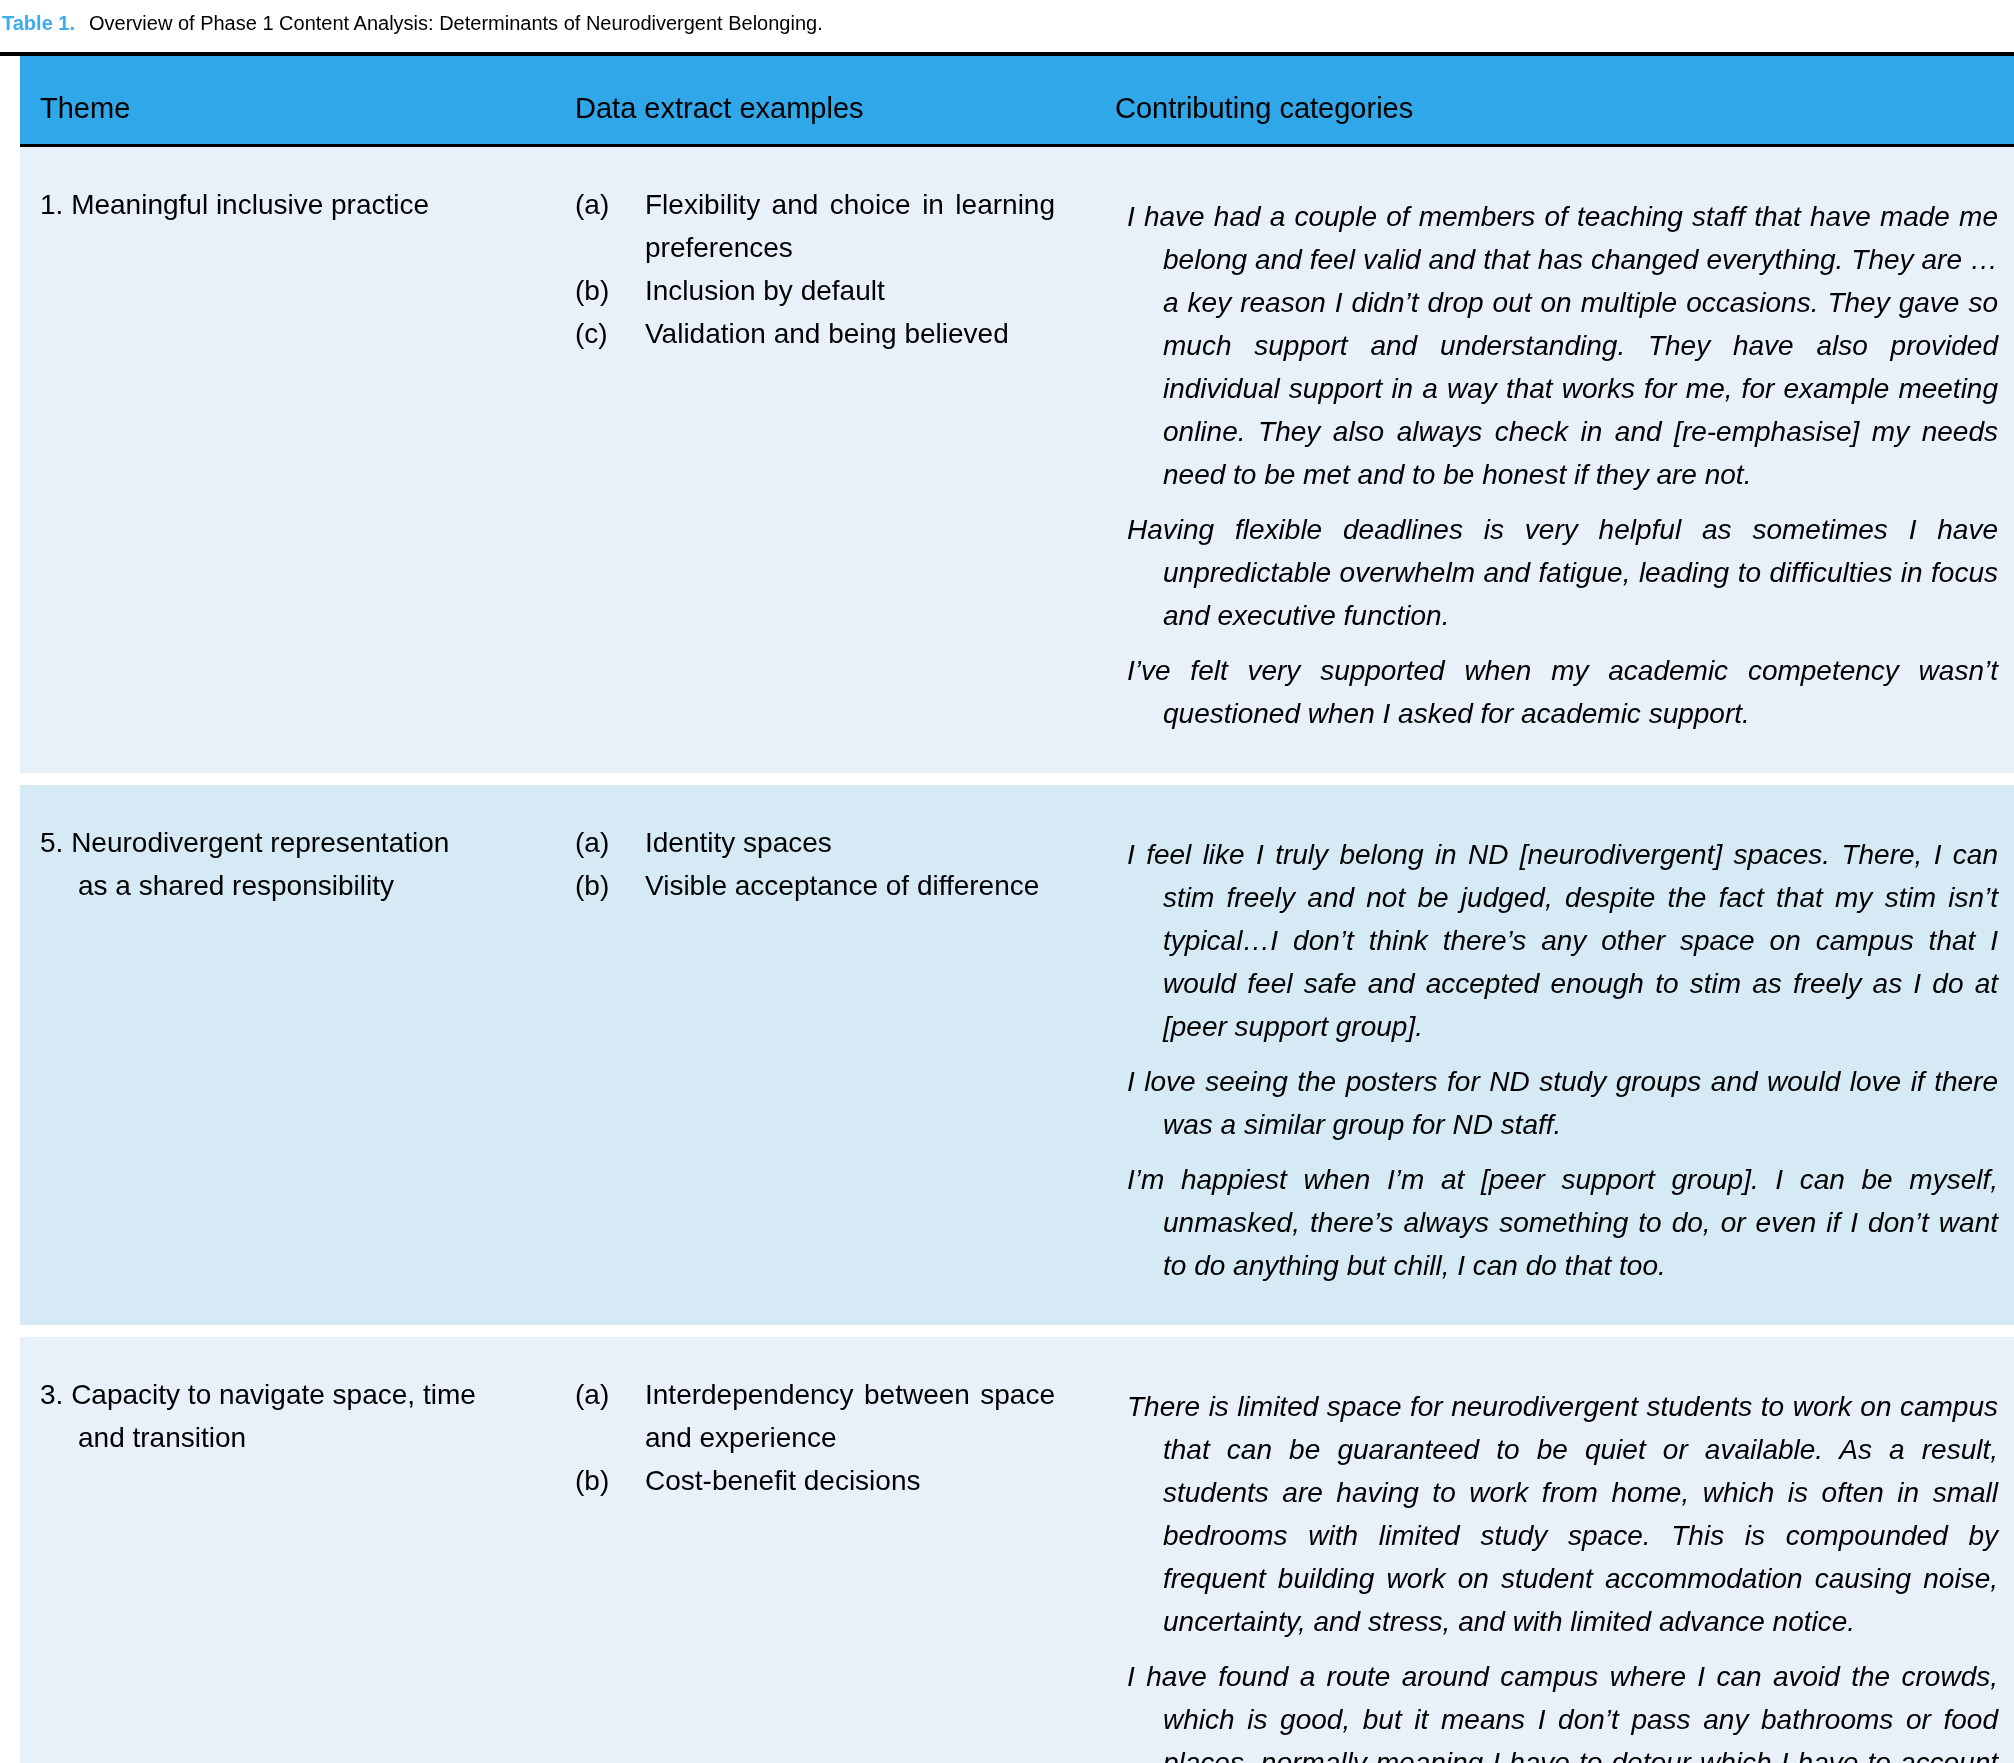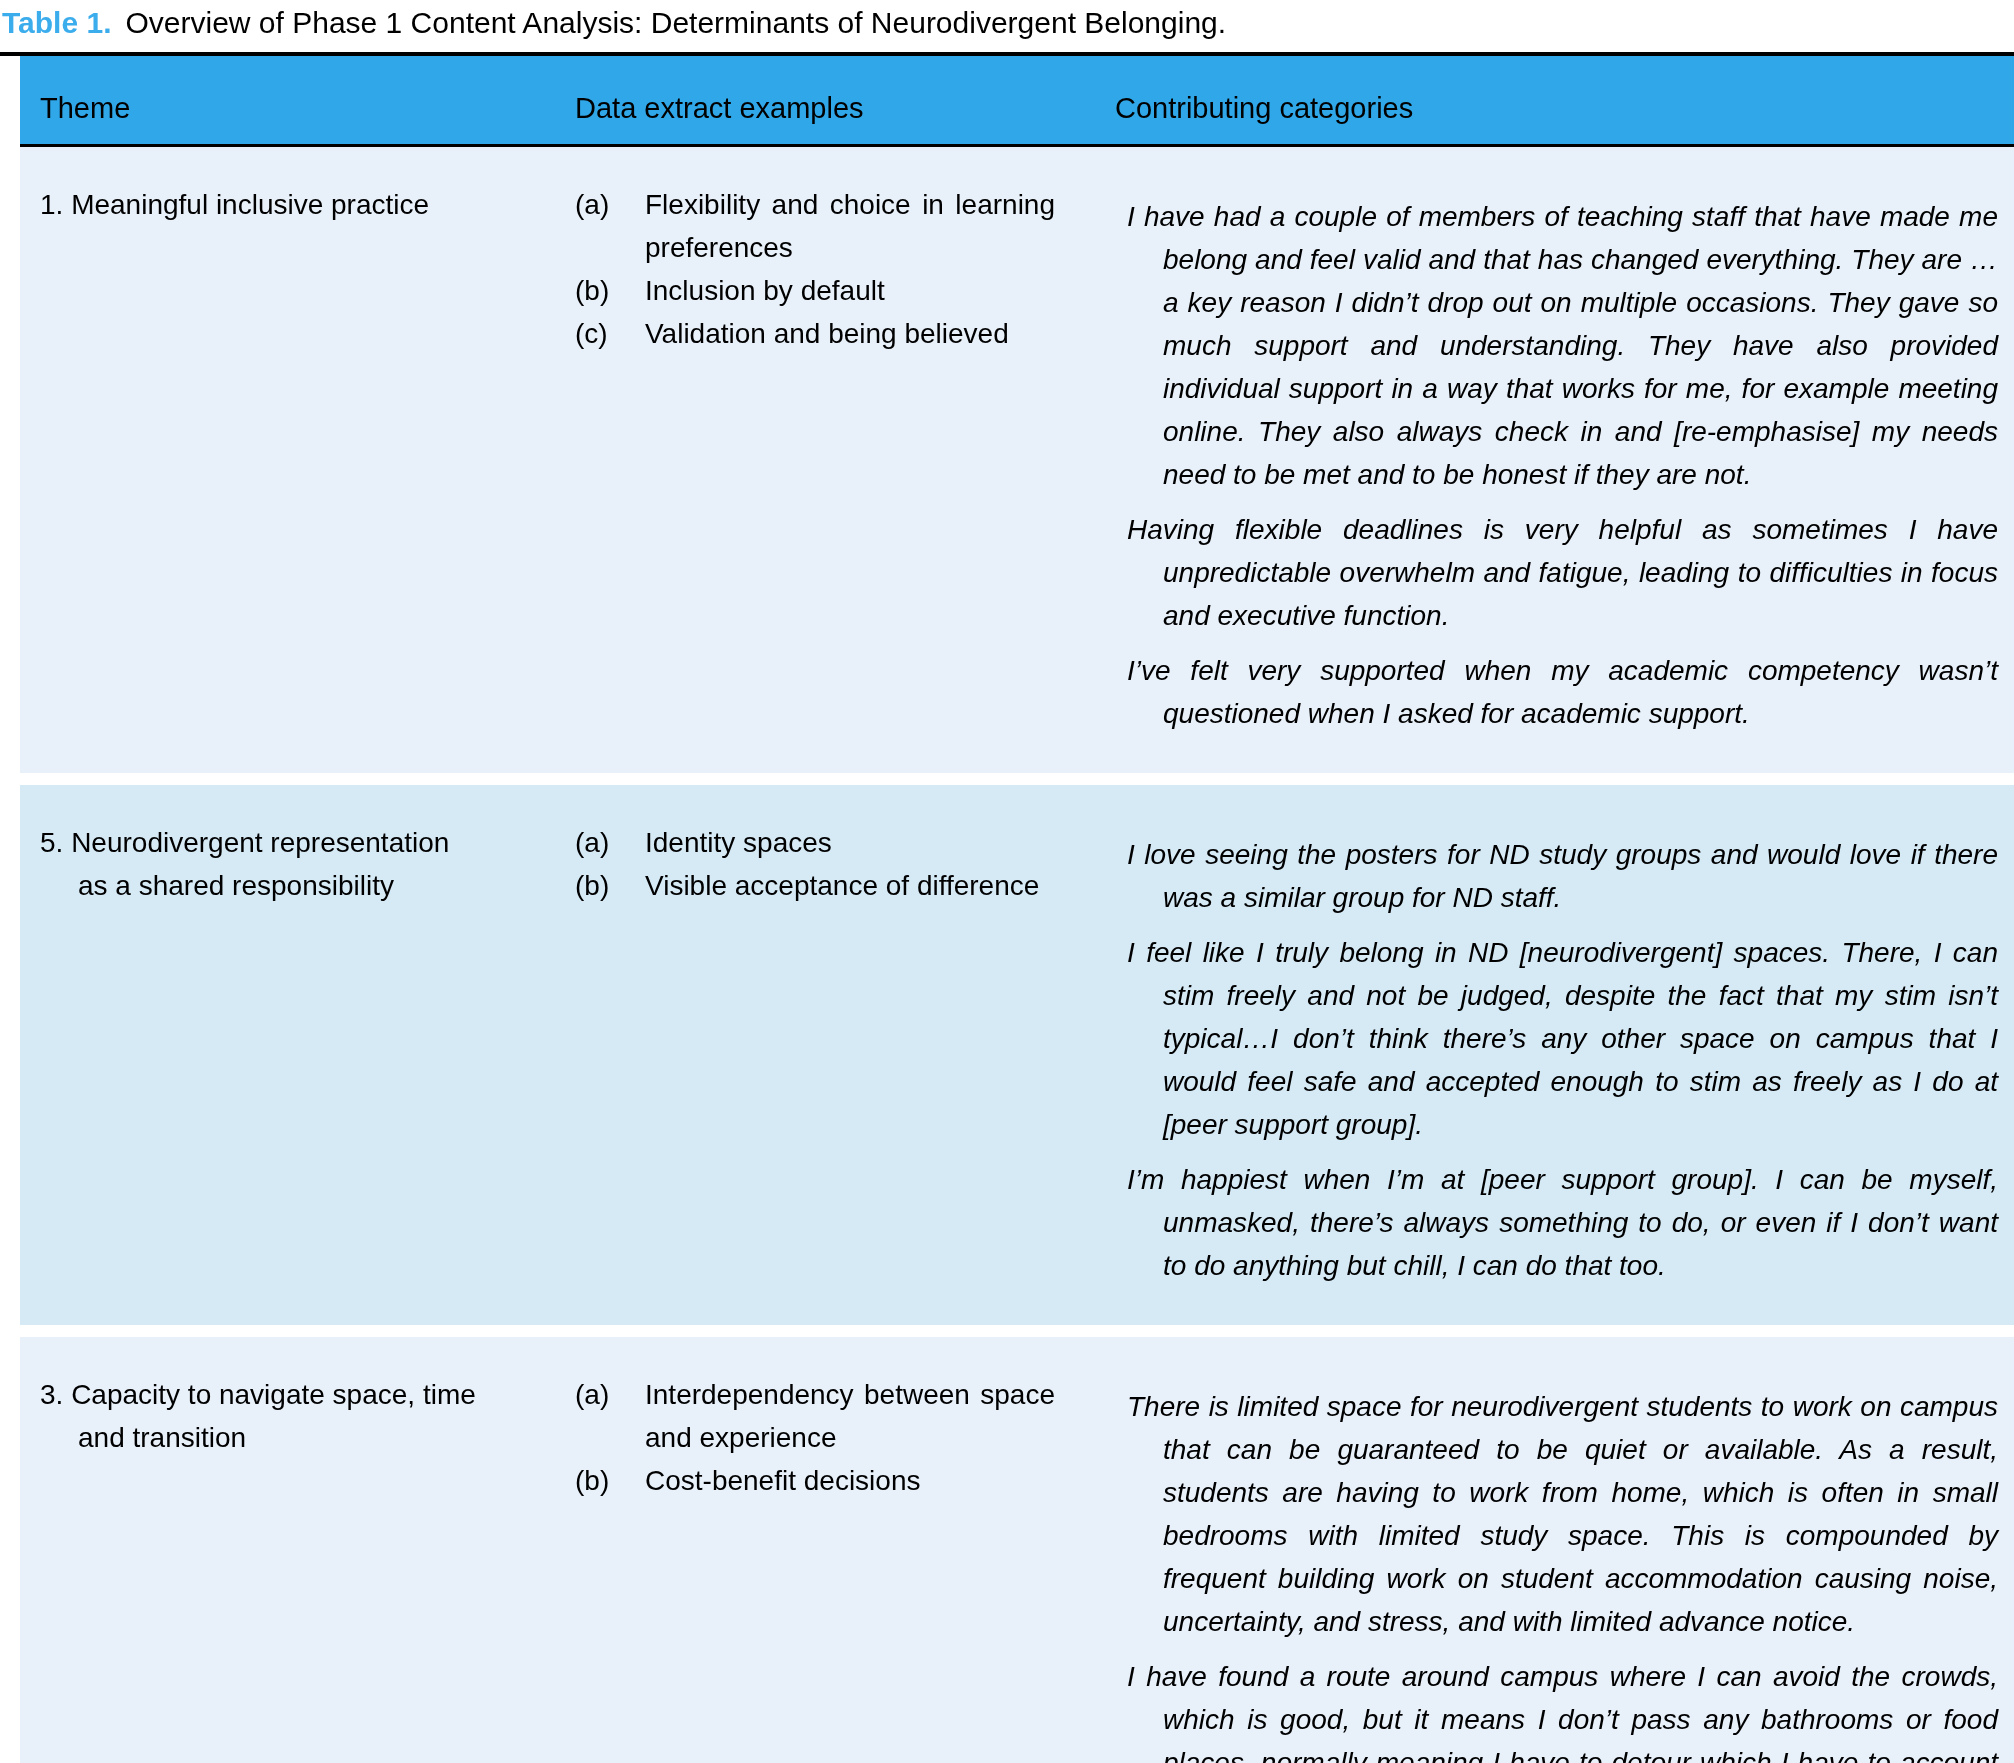--- a/index.html
+++ b/index.html
@@ -10,21 +10,21 @@
     color: #000000;
   }
   .page {
     width: 2014px;
     min-height: 1763px;
     box-sizing: border-box;
     background: #ffffff;
   }
   
   .caption {
-    font-size: 30px;
+    font-size: 20px;
     line-height: 38px;
     padding: 4px 10px 10px 2px;
     white-space: nowrap;
     border-radius: 10px;
   }
   .caption-label {
     color: var(--title-accent, #3BACEC);
     font-weight: bold;
     margin-right: 14px;
   }
@@ -147,22 +147,22 @@
           <div class="cat-item">
             <span class="cat-marker">(a)</span>
             <span class="cat-label">Identity spaces</span>
           </div>
           <div class="cat-item">
             <span class="cat-marker">(b)</span>
             <span class="cat-label">Visible acceptance of difference</span>
           </div>
         </div>
         <div class="td extracts-cell">
+          <p class="extract">I feel like I truly belong in ND [neurodivergent] spaces. There, I can stim freely and not be judged, despite the fact that my stim isn’t typical…I don’t think there’s any other space on campus that I would feel safe and accepted enough to stim as freely as I do at [peer support group].</p>
           <p class="extract">I love seeing the posters for ND study groups and would love if there was a similar group for ND staff.</p>
-          <p class="extract">I feel like I truly belong in ND [neurodivergent] spaces. There, I can stim freely and not be judged, despite the fact that my stim isn’t typical…I don’t think there’s any other space on campus that I would feel safe and accepted enough to stim as freely as I do at [peer support group].</p>
           <p class="extract">I’m happiest when I’m at [peer support group]. I can be myself, unmasked, there’s always something to do, or even if I don’t want to do anything but chill, I can do that too.</p>
         </div>
       </div>
 
       <div class="trow row-light">
         <div class="td theme-cell">
           <div class="theme-text">3. Capacity to navigate space, time and transition</div>
         </div>
         <div class="td cats-cell">
           <div class="cat-item">

